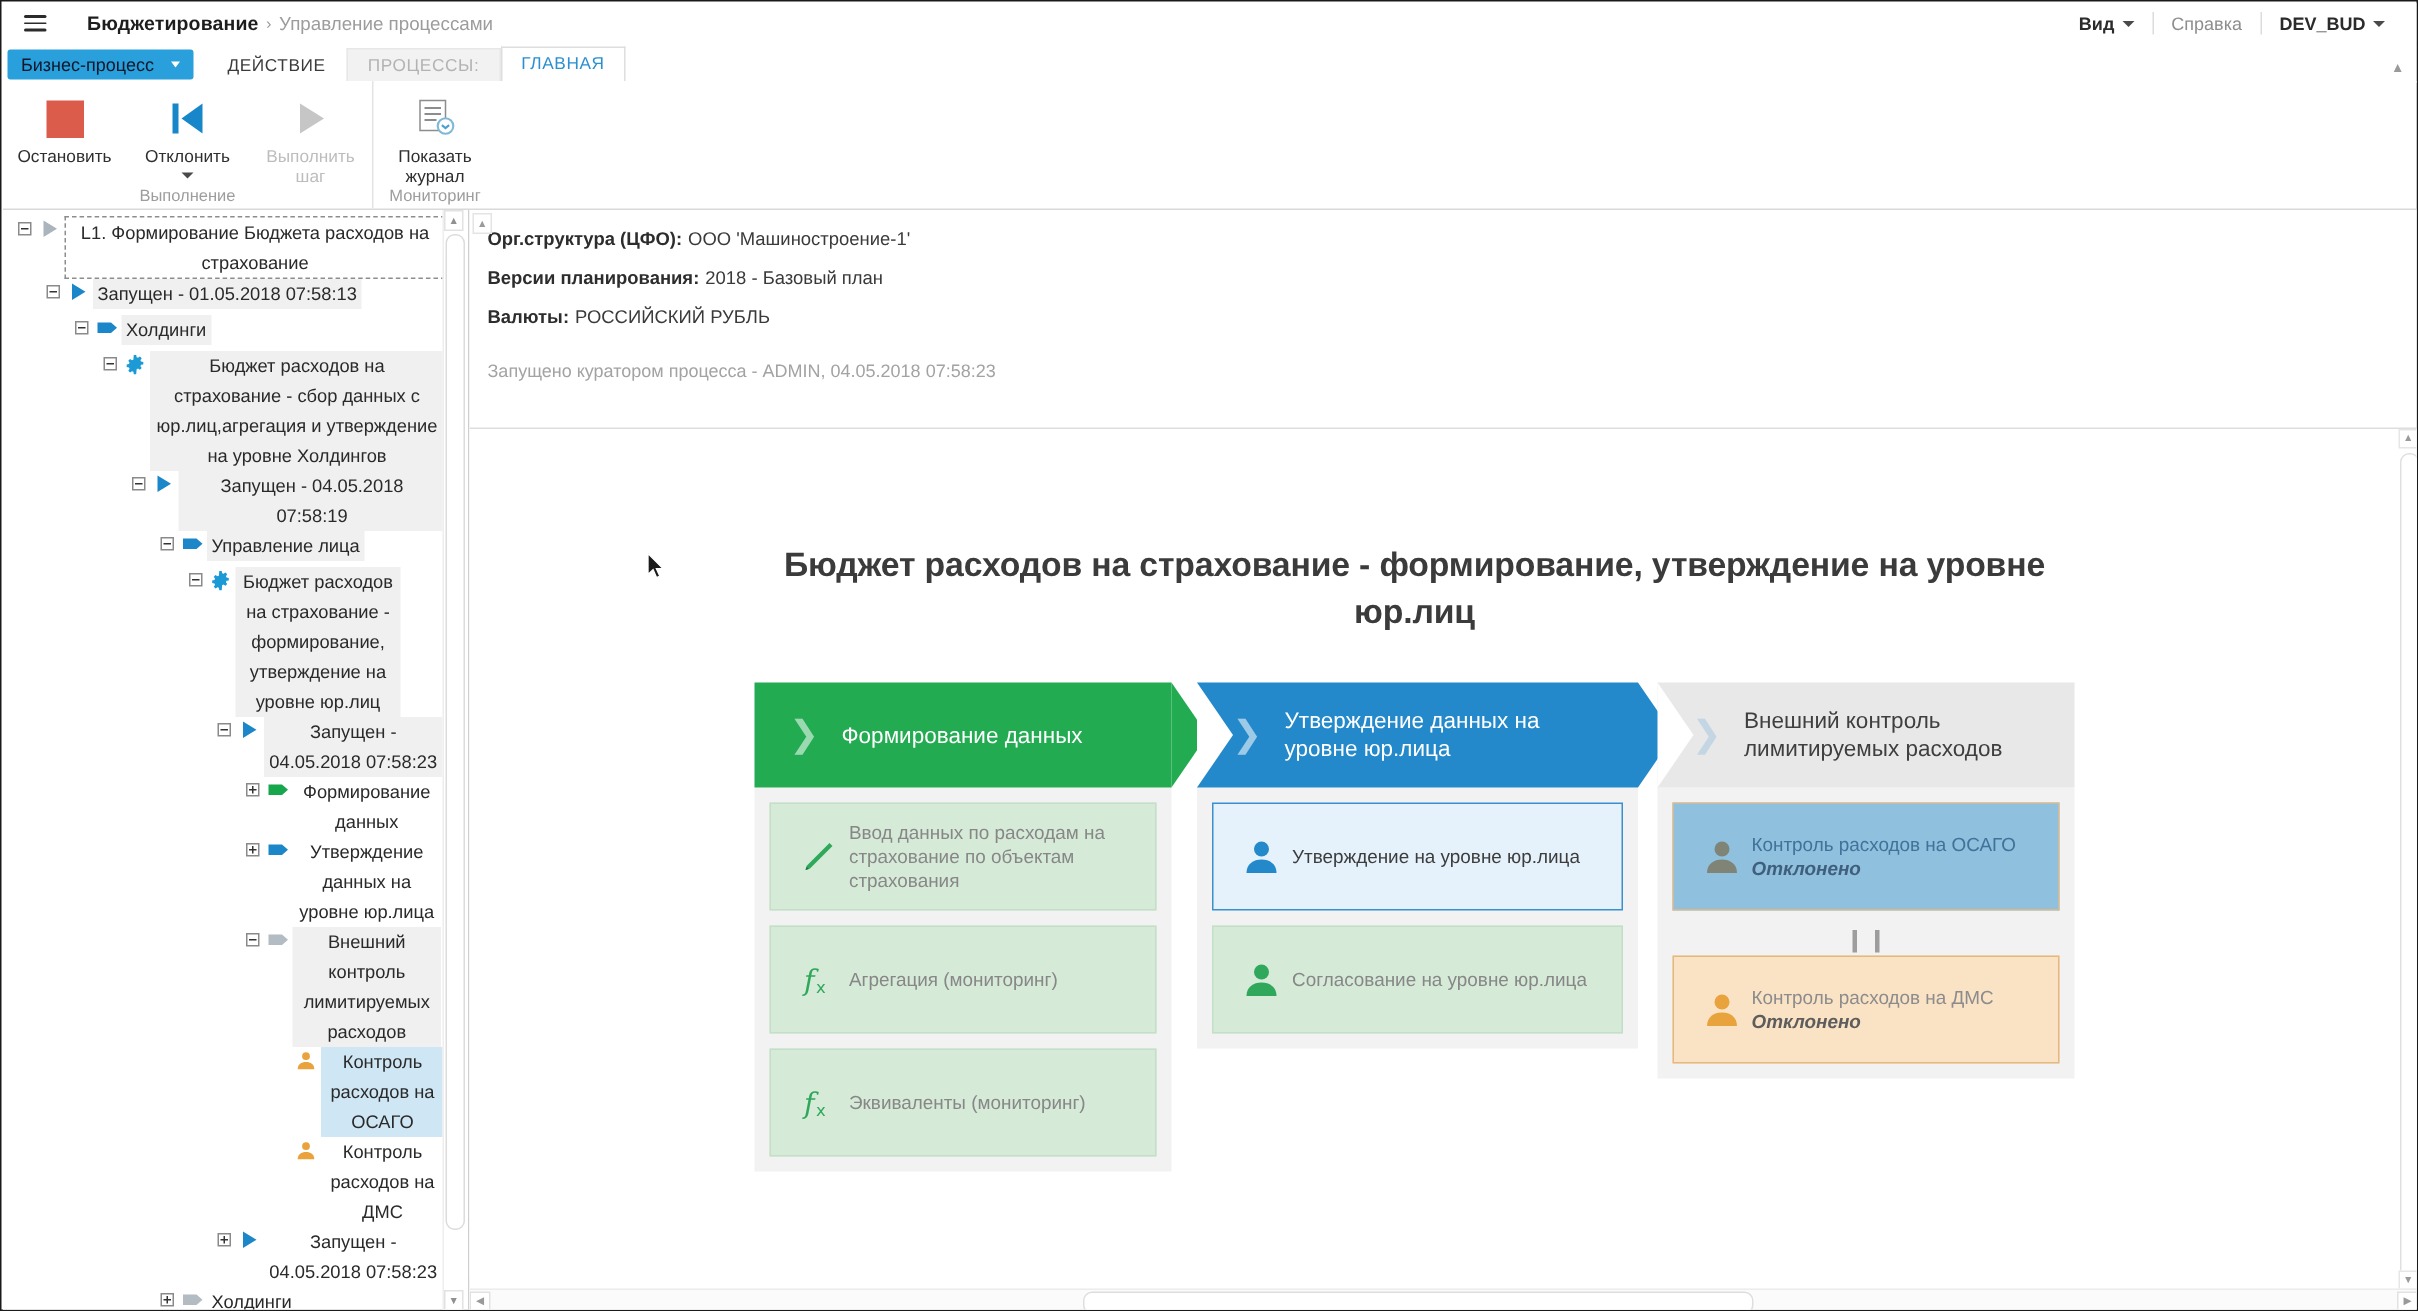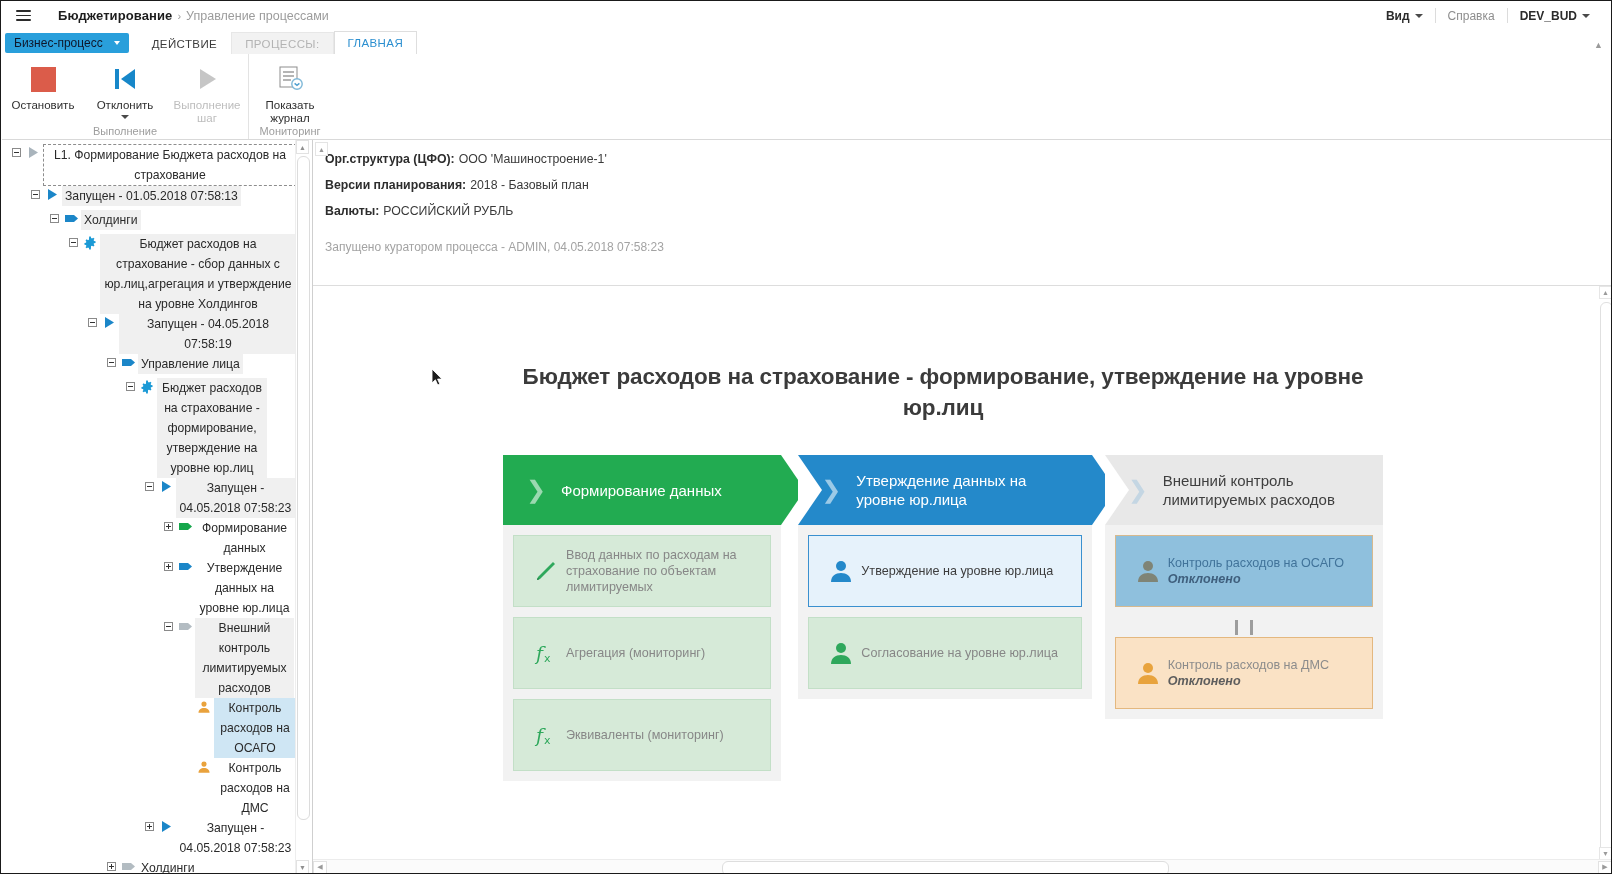--- a/index.html
+++ b/index.html
@@ -201,21 +201,21 @@
           </div>
           <div class="rlabel">Отклонить</div>
           <i class="subcaret"></i>
         </div>
         <div class="rbtn disabled">
           <div class="ricon">
             <svg class="ic-step" width="30" height="30" viewBox="0 0 30 30">
               <polygon points="8,5 8,25 24,15" fill="#c6c6c6"></polygon>
             </svg>
           </div>
-          <div class="rlabel">Выполнение шаг</div>
+          <div class="rlabel">Выполнить шаг</div>
         </div>
       </div>
       <div class="rg-title">Выполнение</div>
     </div>
 
     <div class="rgroup">
       <div class="rg-items">
         <div class="rbtn">
           <div class="ricon">
             <svg class="ic-journal" width="32" height="30" viewBox="0 0 32 30">
@@ -456,21 +456,21 @@
                 <div class="ctext">Формирование данных</div>
               </div>
               <div class="body">
                 <div class="card">
                   <div class="cicon">
                     <svg width="26" height="26" viewBox="0 0 26 26">
                       <path d="M4 22 L7 21 L22 6 L20 4 L5 19 Z" fill="#2fa85c"></path>
                       <path d="M4 22 L6.3 21.3 L4.7 19.7 Z" fill="#1b7a3f"></path>
                     </svg>
                   </div>
-                  <div class="ctxt">Ввод данных по расходам на страхование по объектам лимитируемых</div>
+                  <div class="ctxt">Ввод данных по расходам на страхование по объектам страхования</div>
                 </div>
                 <div class="card">
                   <div class="cicon">
                     <svg width="26" height="26" viewBox="0 0 26 26">
                       <text x="3" y="20" font-family="DejaVu Serif, serif" font-style="italic" font-size="19" fill="#2fa85c">f</text>
                       <text x="11" y="22" font-family="DejaVu Sans, sans-serif" font-size="11" fill="#2fa85c">x</text>
                     </svg>
                   </div>
                   <div class="ctxt">Агрегация (мониторинг)</div>
                 </div>

